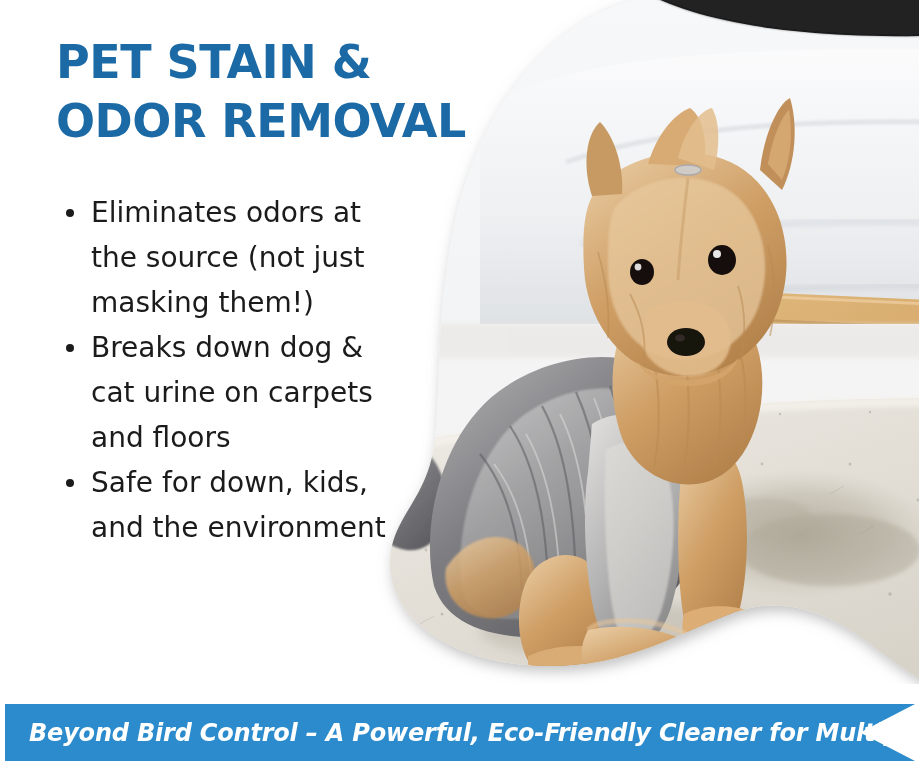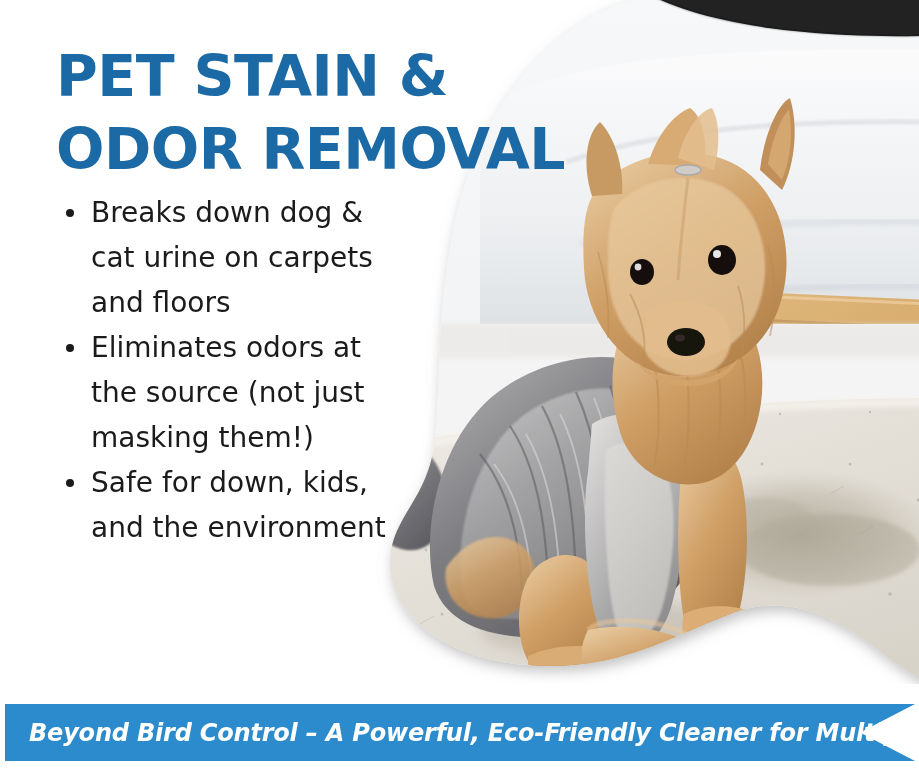--- a/index.html
+++ b/index.html
@@ -20,21 +20,21 @@
 
   
   .headline {
     position: absolute;
     left: 56px;
     top: 2px;
     width: 600px;
     color: #1c6aa5;
     font-family: "DejaVu Sans", sans-serif;
     font-weight: bold;
-    font-size: 57px;
+    font-size: 46px;
     line-height: 1.28;
     letter-spacing: -0.5px;
     white-space: pre-line;
     z-index: 6;
   }
 
   
   .bullets {
     position: absolute;
     left: 58px;
@@ -390,22 +390,22 @@
           </g>
         </g>
       </g>
     </svg>
   </div>
 
   <h1 class="headline">PET STAIN &amp;
 ODOR REMOVAL</h1>
 
   <ul class="bullets">
+    <li class="bullet-item">Eliminates odors at the source (not just masking them!)</li>
     <li class="bullet-item">Breaks down dog &amp; cat urine on carpets and floors</li>
-    <li class="bullet-item">Eliminates odors at the source (not just masking them!)</li>
     <li class="bullet-item">Safe for down, kids, and the environment</li>
   </ul>
 
   <div class="ribbon">
     <svg width="910" height="57" viewBox="0 0 910 57" xmlns="http://www.w3.org/2000/svg">
       <path d="M 0 0 L 910 0 L 855 28.5 L 910 57 L 0 57 Z" fill="#2c8bcc"></path>
     </svg>
     <div class="ribbon-text">Beyond Bird Control – A Powerful, Eco-Friendly Cleaner for Multiple Uses!</div>
   </div>
 

